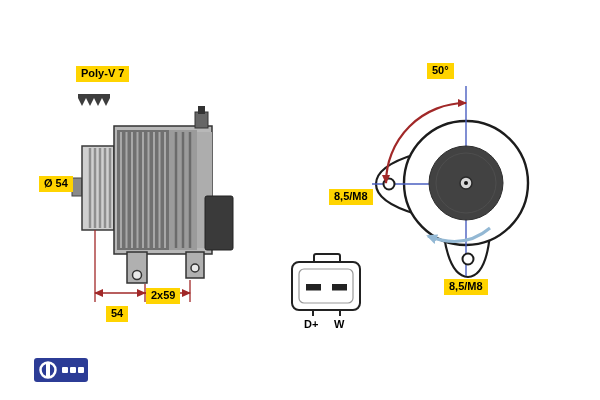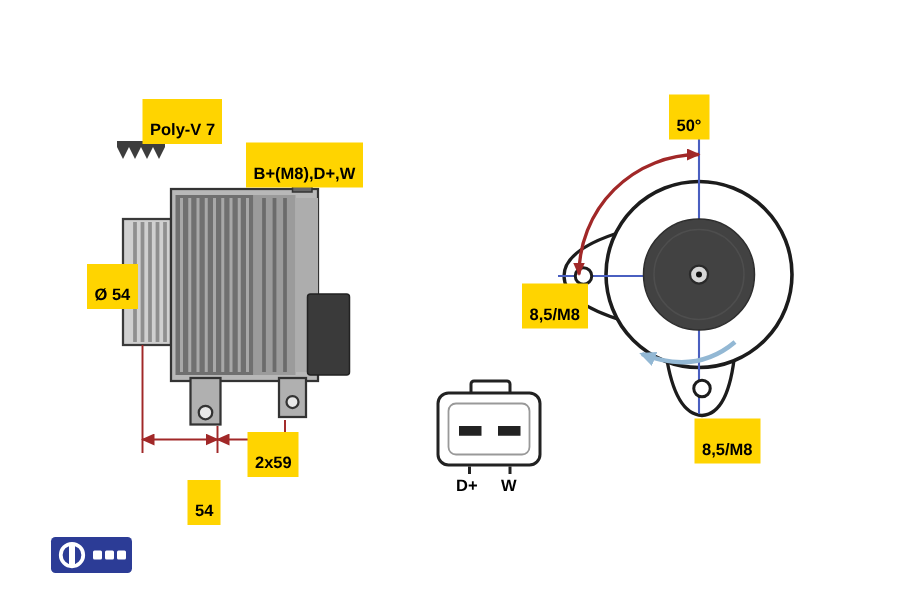--- a/index.html
+++ b/index.html
@@ -3,24 +3,23 @@
 <meta charset="utf-8">
 <style>
   html,body{margin:0;padding:0;background:#e9e9e9;font-family:"Liberation Sans",sans-serif;}
   .stage{position:relative;width:600px;height:400px;background:#ffffff;overflow:hidden;margin:0 auto;}
   .stage svg{position:absolute;left:0;top:0;}
   .lbl{
     position:absolute;
     background:#ffd400;
     color:#000;
     font:bold 11px "Liberation Sans",sans-serif;
-    padding:15px 5px 2px 5px;
+    padding:1px 5px 2px 5px;
     white-space:nowrap;
     line-height:13px;
-    margin-left:19px;
   }
   .plain{
     position:absolute;
     color:#000;
     font:bold 11px "Liberation Sans",sans-serif;
     white-space:nowrap;
   }
 </style>
 </head>
 <body>
@@ -114,23 +113,22 @@
       <rect x="0" y="0" width="54" height="24" rx="3" fill="#2c3c96"></rect>
       <circle cx="14" cy="12" r="7.5" fill="none" stroke="#fff" stroke-width="2.5"></circle>
       <rect x="12" y="4" width="4" height="16" fill="#fff"></rect>
       <rect x="28" y="9" width="6" height="6" rx="1" fill="#fff"></rect>
       <rect x="36" y="9" width="6" height="6" rx="1" fill="#fff"></rect>
       <rect x="44" y="9" width="6" height="6" rx="1" fill="#fff"></rect>
     </g>
   </svg>
 
   <div class="lbl" style="left:76px;top:66px;">Poly-V 7</div>
-  <div class="lbl" style="left:145px;top:95px;">B+(M8),D+,W</div>
   <div class="lbl" style="left:39px;top:176px;">Ø 54</div>
-  <div class="lbl" style="left:106px;top:320px;">54</div>
+  <div class="lbl" style="left:106px;top:306px;">54</div>
   <div class="lbl" style="left:146px;top:288px;">2x59</div>
   <div class="lbl" style="left:427px;top:63px;">50°</div>
   <div class="lbl" style="left:329px;top:189px;">8,5/M8</div>
   <div class="lbl" style="left:444px;top:279px;">8,5/M8</div>
 
   <div class="plain" style="left:304px;top:318px;">D+</div>
   <div class="plain" style="left:334px;top:318px;">W</div>
 
 </div>
 

